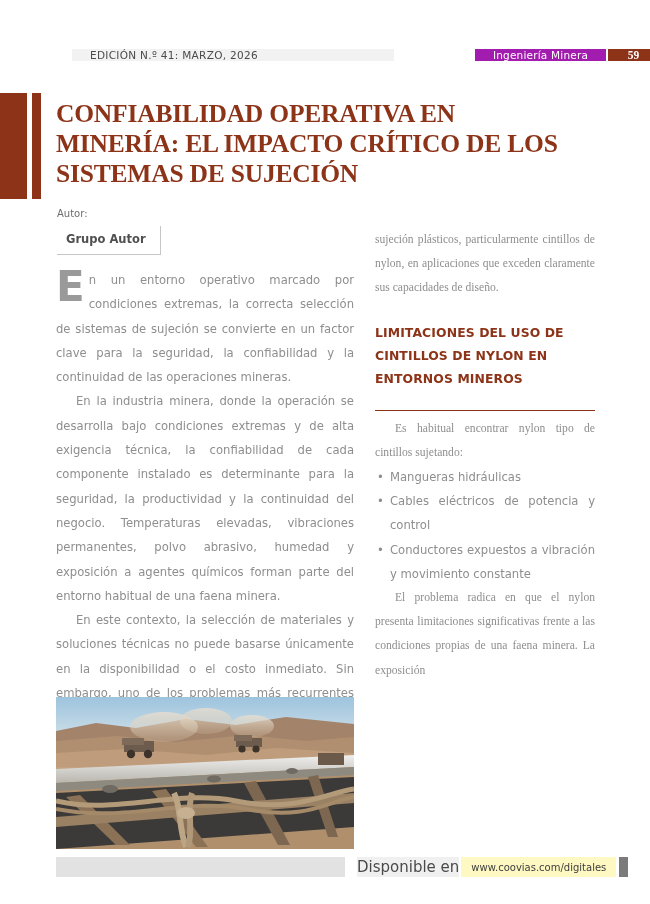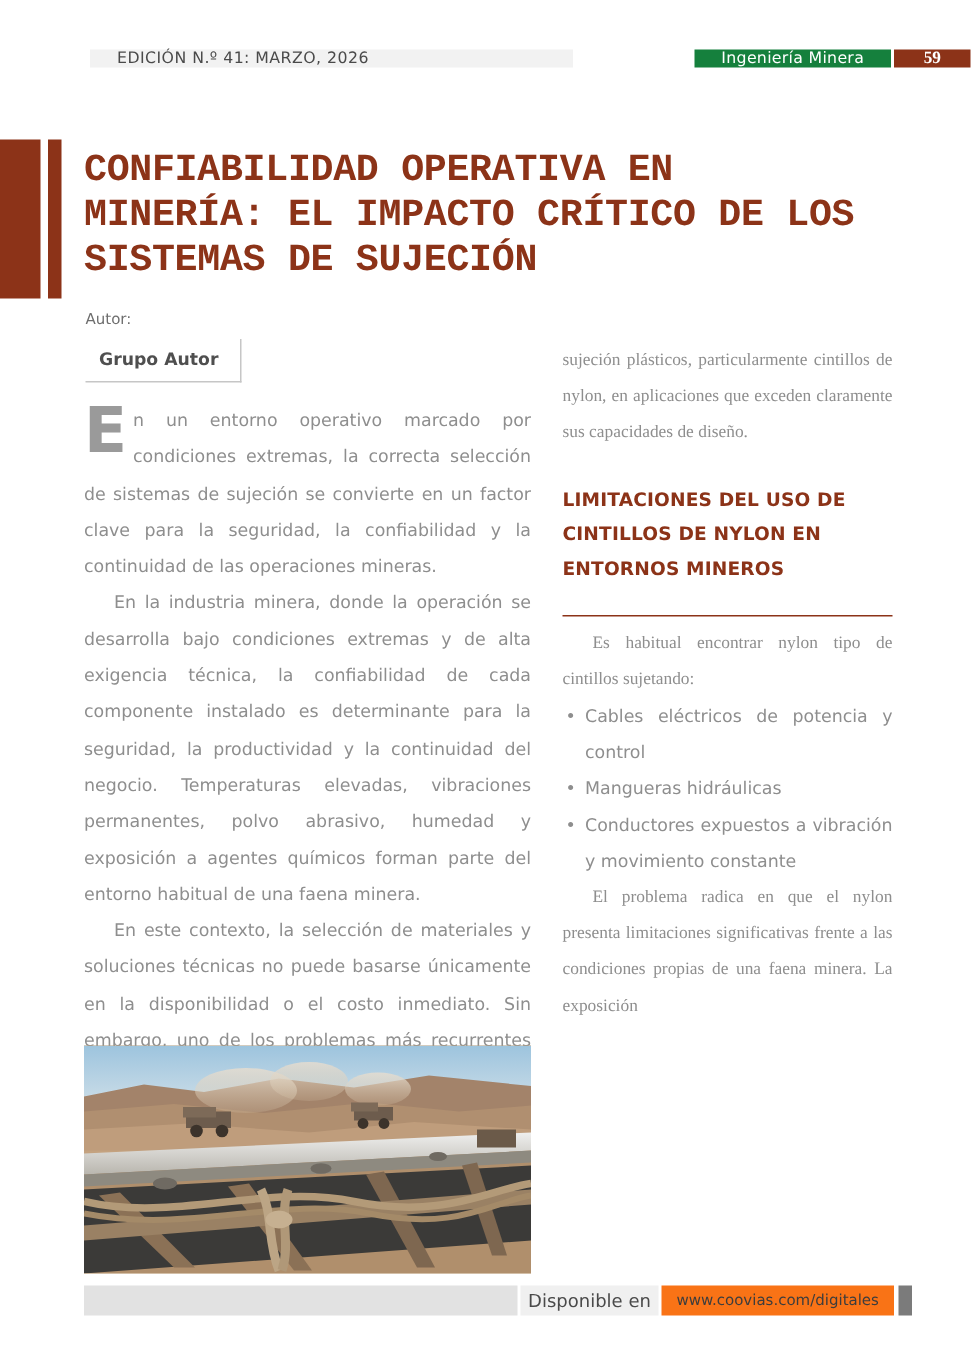--- a/index.html
+++ b/index.html
@@ -8,44 +8,44 @@
     width:650px; height:904px;
     background:#ffffff;
     font-family:"DejaVu Sans", sans-serif;
     position:relative;
     overflow:hidden;
   }
 
   
   .header {
     position:absolute;
-    top:33px; left:4px; right:0;
+    top:33px; left:16px; right:0;
     height:28px;
     display:flex;
-    align-items:flex-start;
+    align-items:flex-end;
   }
   .hdr-edition {
     margin-left:56px;
     flex:0 0 322px;
     background:#f2f2f2;
     display:flex; align-items:center;
     padding-left:18px;
     font-size:10.5px;
     letter-spacing:0.3px;
     color:#4a4a4a;
     white-space:nowrap;
   }
   .hdr-gap {
     flex:0 0 75px;
     background:#dcdcdc;
     margin-left:3px;
   }
   .hdr-section {
     flex:0 0 131px;
-    background:#15803d;
+    background:#a21caf;
     margin-left:3px;
     display:flex; align-items:center; justify-content:center;
     color:#ffffff;
     font-size:10.5px;
     letter-spacing:0.2px;
     white-space:nowrap;
   }
   .hdr-page {
     flex:0 0 51px;
     background:#8c3318;
@@ -66,21 +66,21 @@
     height:106px;
   }
   .bar-wide  { width:27px; background:#8c3318; }
   .bar-thin  { width:9px;  background:#8c3318; }
 
   .title {
     position:absolute;
     top:99px; left:56px;
     width:520px;
     color:#8c3318;
-    font-family:Liberation Mono, monospace;
+    font-family:Liberation Serif, serif;
     font-weight:bold;
     font-size:25.5px;
     line-height:30px;
     letter-spacing:-0.2px;
   }
 
   .author-label {
     position:absolute;
     top:208px; left:57px;
     font-size:10px;
@@ -177,29 +177,29 @@
     align-items:stretch;
   }
   .ft-fill {
     margin-left:56px;
     flex:0 0 289px;
     background:#e2e2e2;
   }
   .ft-label {
     flex:0 0 92px;
     background:#f0f0f0;
-    margin-left:2px;
+    margin-left:12px;
     display:flex; align-items:center; justify-content:center;
-    font-size:12px;
+    font-size:15px;
     color:#4a4a4a;
     white-space:nowrap;
   }
   .ft-url {
     flex:0 0 155px;
-    background:#f97316;
+    background:#fef9c3;
     margin-left:2px;
     display:flex; align-items:center; justify-content:center;
     font-size:10px;
     color:#3d3d3d;
     white-space:nowrap;
   }
   .ft-block {
     flex:0 0 9px;
     background:#7b7b7b;
     margin-left:3px;
@@ -303,22 +303,22 @@
 
     <rect x="262" y="56" width="26" height="12" fill="#6b5a49"></rect>
   </svg>
 </div>
 
 <div class="col-right">
   <p class="body-p first">sujeción plásticos, particularmente cintillos de nylon, en aplicaciones que exceden claramente sus capacidades de diseño.</p>
   <h2 class="sec-head">LIMITACIONES DEL USO DE CINTILLOS DE NYLON EN ENTORNOS MINEROS</h2>
   <p class="body-p">Es habitual encontrar nylon tipo de cintillos sujetando:</p>
   <ul class="bullets">
+    <li>Mangueras hidráulicas</li>
     <li>Cables eléctricos de potencia y control</li>
-    <li>Mangueras hidráulicas</li>
     <li>Conductores expuestos a vibración y movimiento constante</li>
   </ul>
   <p class="body-p">El problema radica en que el nylon presenta limitaciones significativas frente a las condiciones propias de una faena minera. La exposición</p>
 </div>
 
 <div class="footer">
   <div class="ft-fill"></div>
   <div class="ft-label">Disponible en</div>
   <div class="ft-url">www.coovias.com/digitales</div>
   <div class="ft-block"></div>

